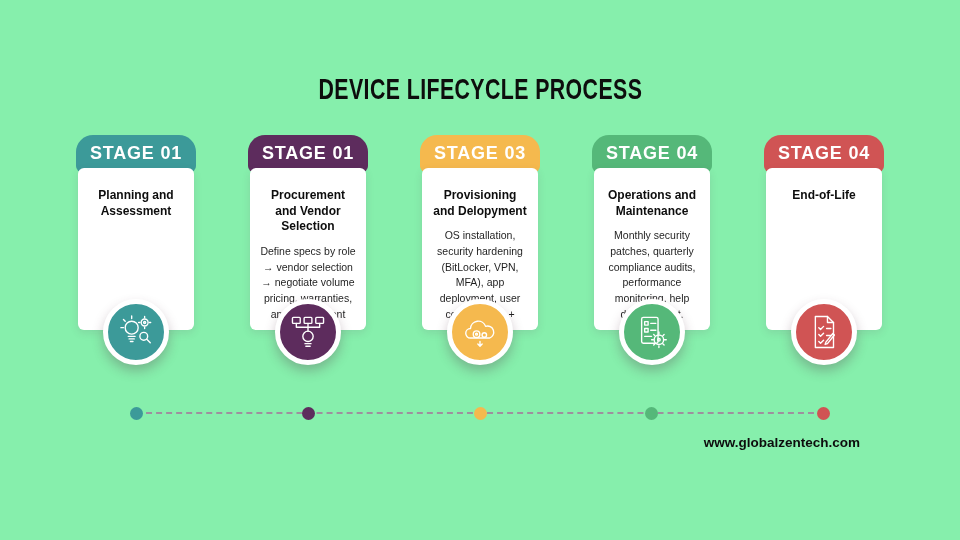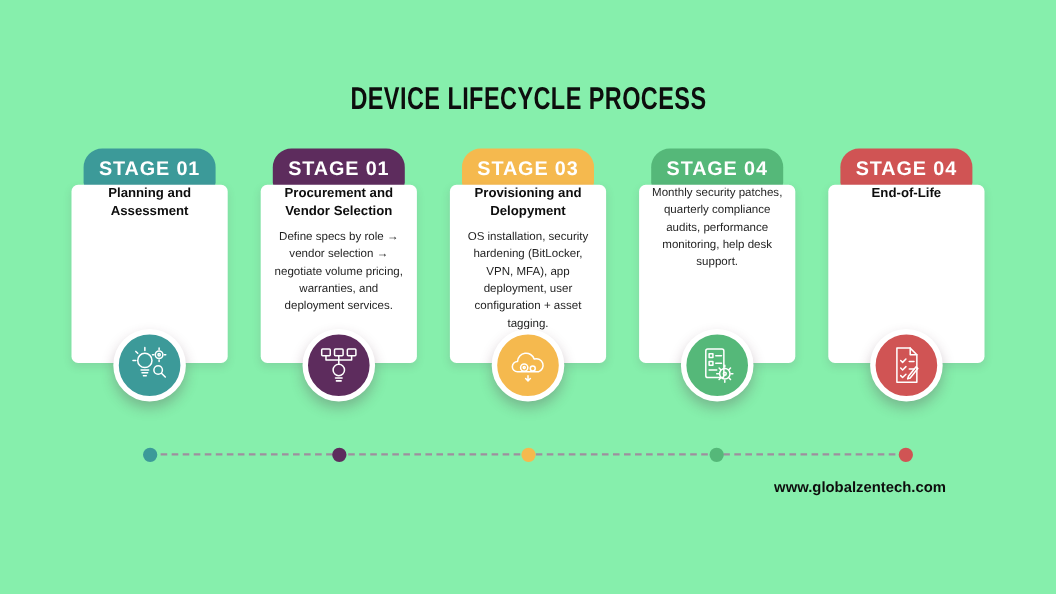--- a/index.html
+++ b/index.html
@@ -16,24 +16,24 @@
   .page-title span{display:inline-block;transform:scale(.82,1.1);letter-spacing:.5px;}
   .stages{display:flex;justify-content:center;gap:30px;margin-top:30px;}
   .stage-col{width:142px;display:flex;flex-direction:column;align-items:center;}
   .stage-badge{
     width:120px;height:37px;border-radius:17px 17px 6px 6px;
     color:#fff;font-weight:bold;font-size:18px;letter-spacing:.8px;
     display:flex;align-items:center;justify-content:center;
     margin-bottom:-4px;
   }
   .stage-card{
-    position:relative;z-index:1;width:142px;height:162px;
+    position:relative;z-index:1;width:116px;height:162px;
     background:#fff;border-radius:6px;
     box-shadow:0 3px 8px rgba(90,50,80,.12);
-    padding:0 10px 0;box-sizing:border-box;text-align:center;
+    padding:20px 10px 0;box-sizing:border-box;text-align:center;
   }
   .stage-title{font-size:12px;font-weight:bold;line-height:1.3;margin-bottom:9px;color:#0d0d0d;}
   .stage-desc{font-size:10.5px;line-height:1.5;color:#1f1f1f;overflow-wrap:anywhere;}
   .icon-wrap{position:relative;z-index:2;margin-top:-31px;}
   .icon-circle{
     width:56px;height:56px;border:5px solid #fff;border-radius:50%;
     box-shadow:0 6px 12px rgba(80,40,60,.28);
     display:flex;align-items:center;justify-content:center;
   }
   .icon-circle svg{stroke:#fff;fill:none;stroke-width:1.6;stroke-linecap:round;stroke-linejoin:round;}
@@ -108,20 +108,21 @@
             <circle cx="27" cy="25.5" r="2.6"></circle>
             <path d="M22 33v5M19.5 36l2.5 2.5L24.5 36"></path>
           </svg>
         </div>
       </div>
     </div>
 
     <div class="stage-col">
       <div class="stage-badge" style="background-color: rgb(85, 184, 121);">STAGE 04</div>
       <div class="stage-card">
+        <div class="stage-title">Operations and Maintenance</div>
         <div class="stage-desc">Monthly security patches, quarterly compliance audits, performance monitoring, help desk support.</div>
       </div>
       <div class="icon-wrap">
         <div class="icon-circle" style="background-color: rgb(85, 184, 121);">
           <svg width="38" height="38" viewBox="0 0 44 44">
             <rect x="10" y="5" width="19" height="30" rx="2"></rect>
             <rect x="13.5" y="10" width="4" height="4"></rect>
             <path d="M20.5 12h6"></path>
             <rect x="13.5" y="18" width="4" height="4"></rect>
             <path d="M20.5 20h6"></path>

